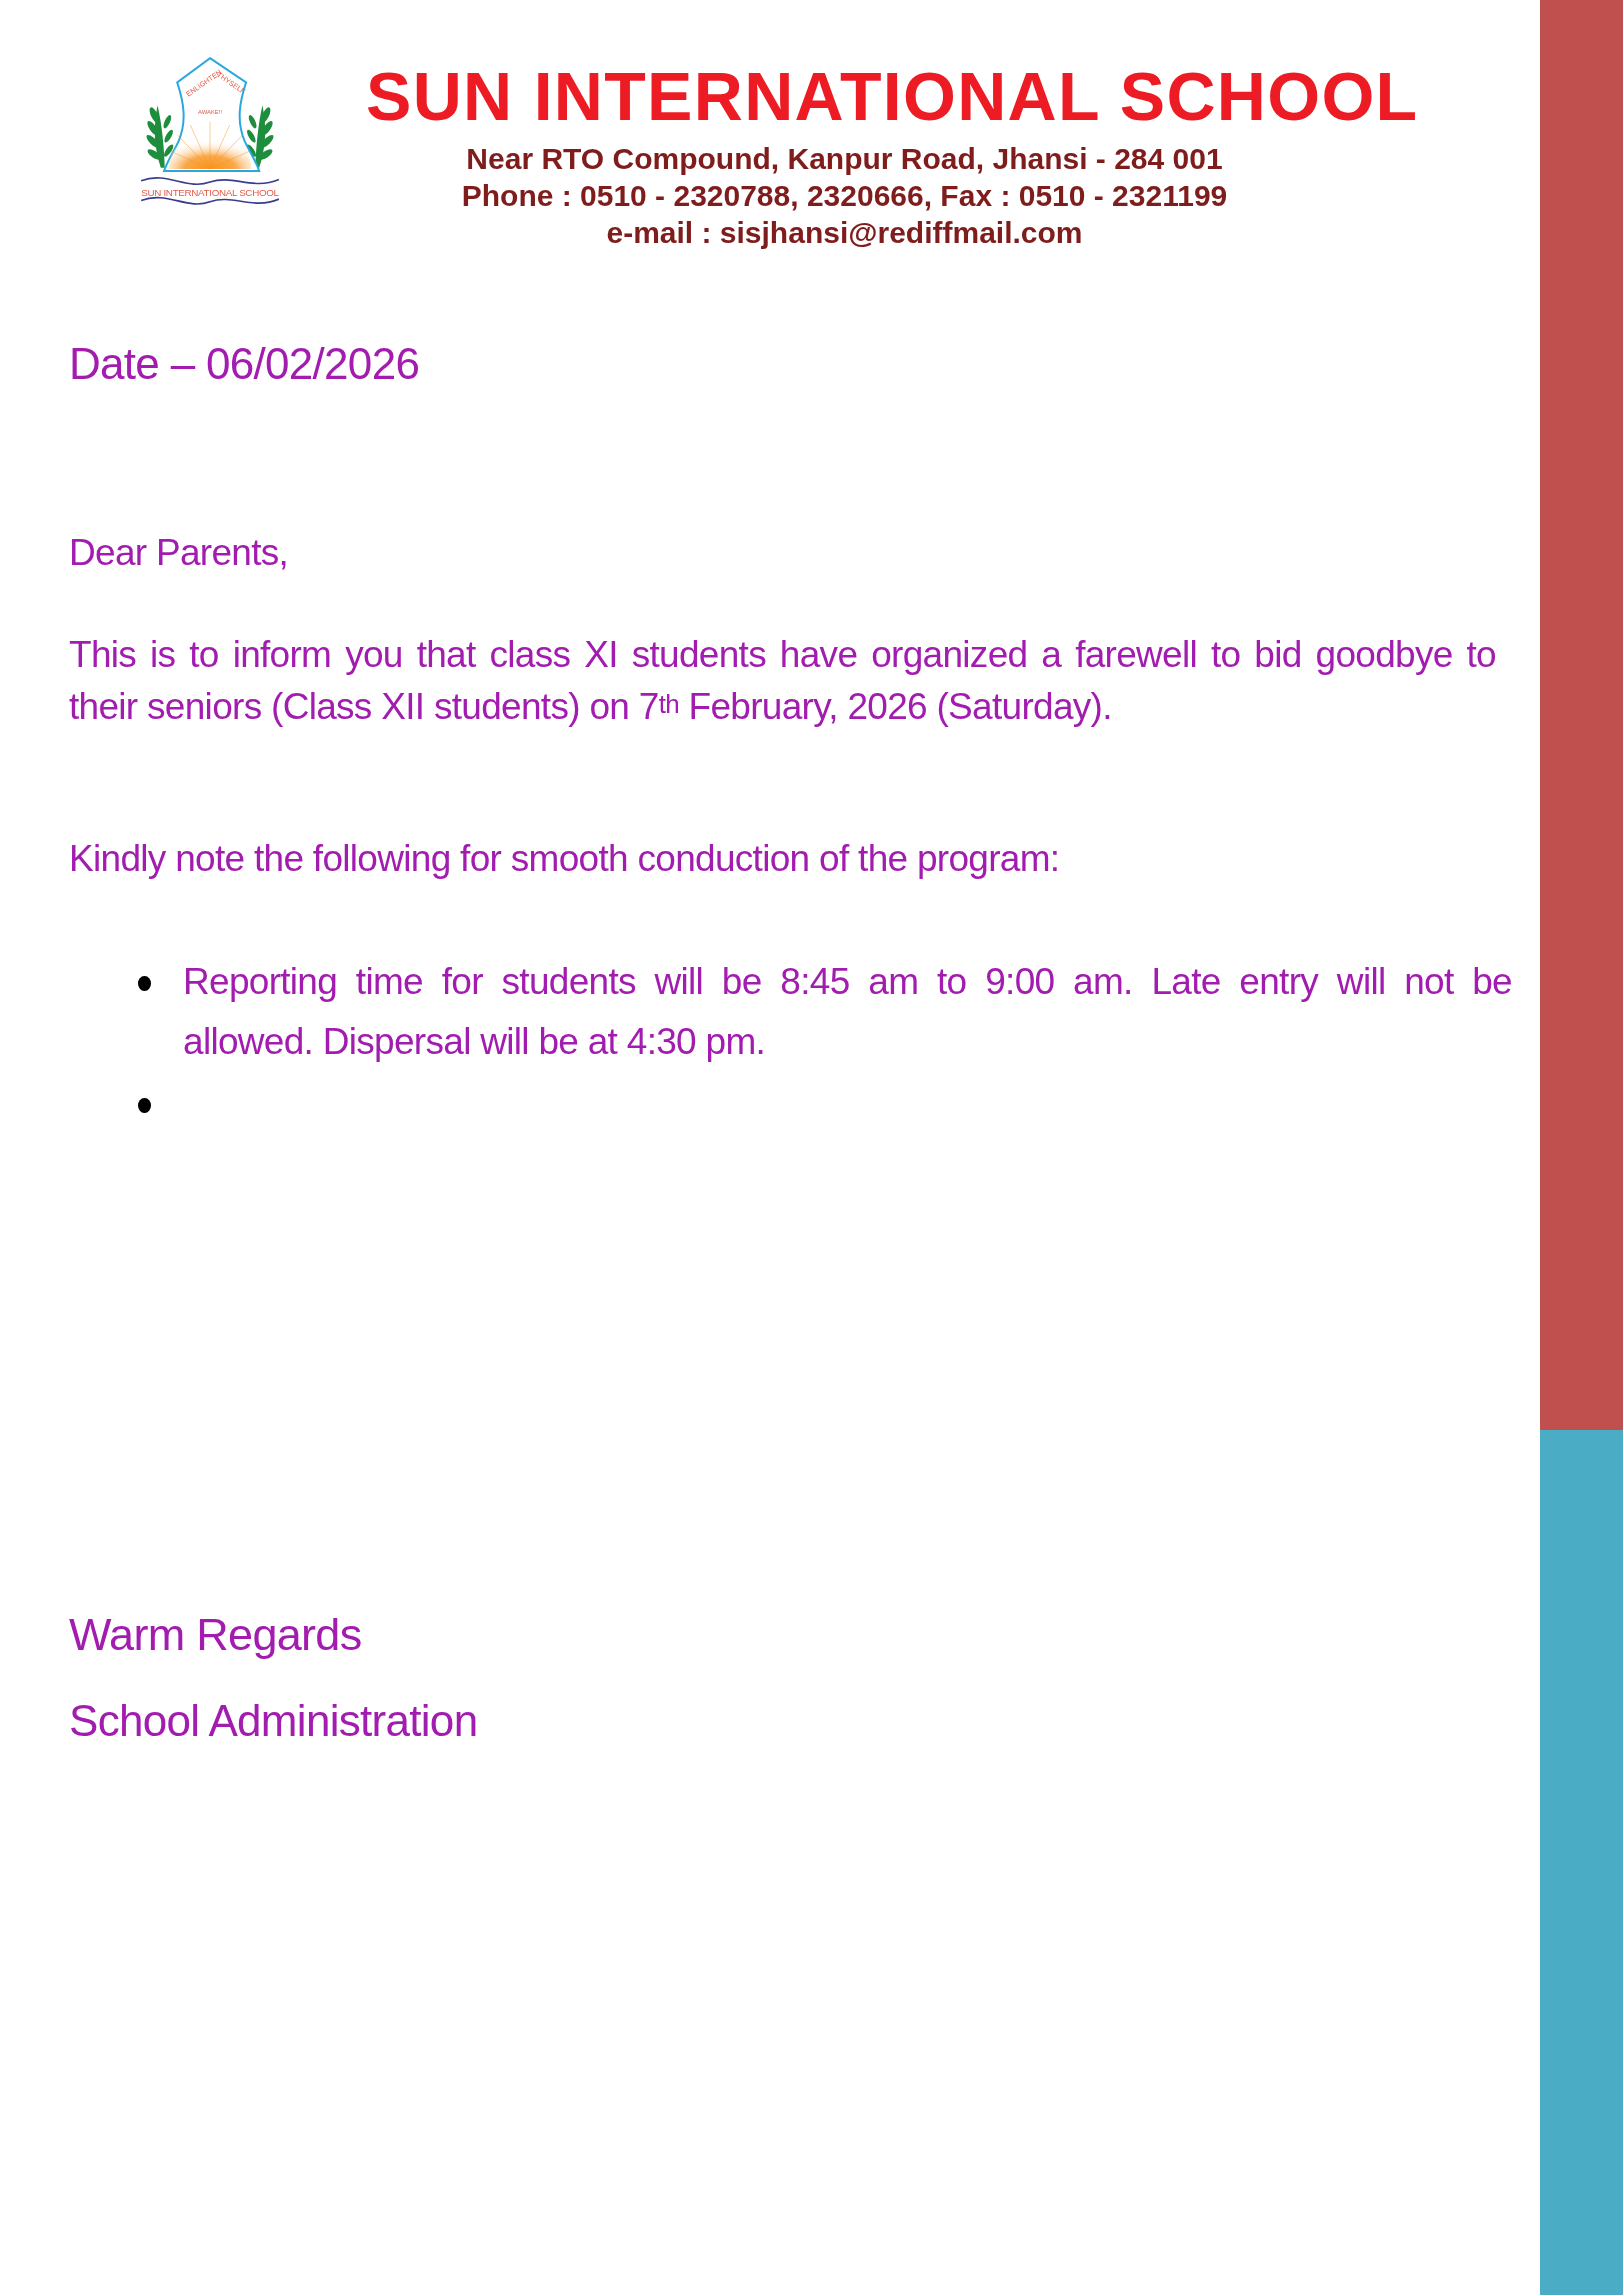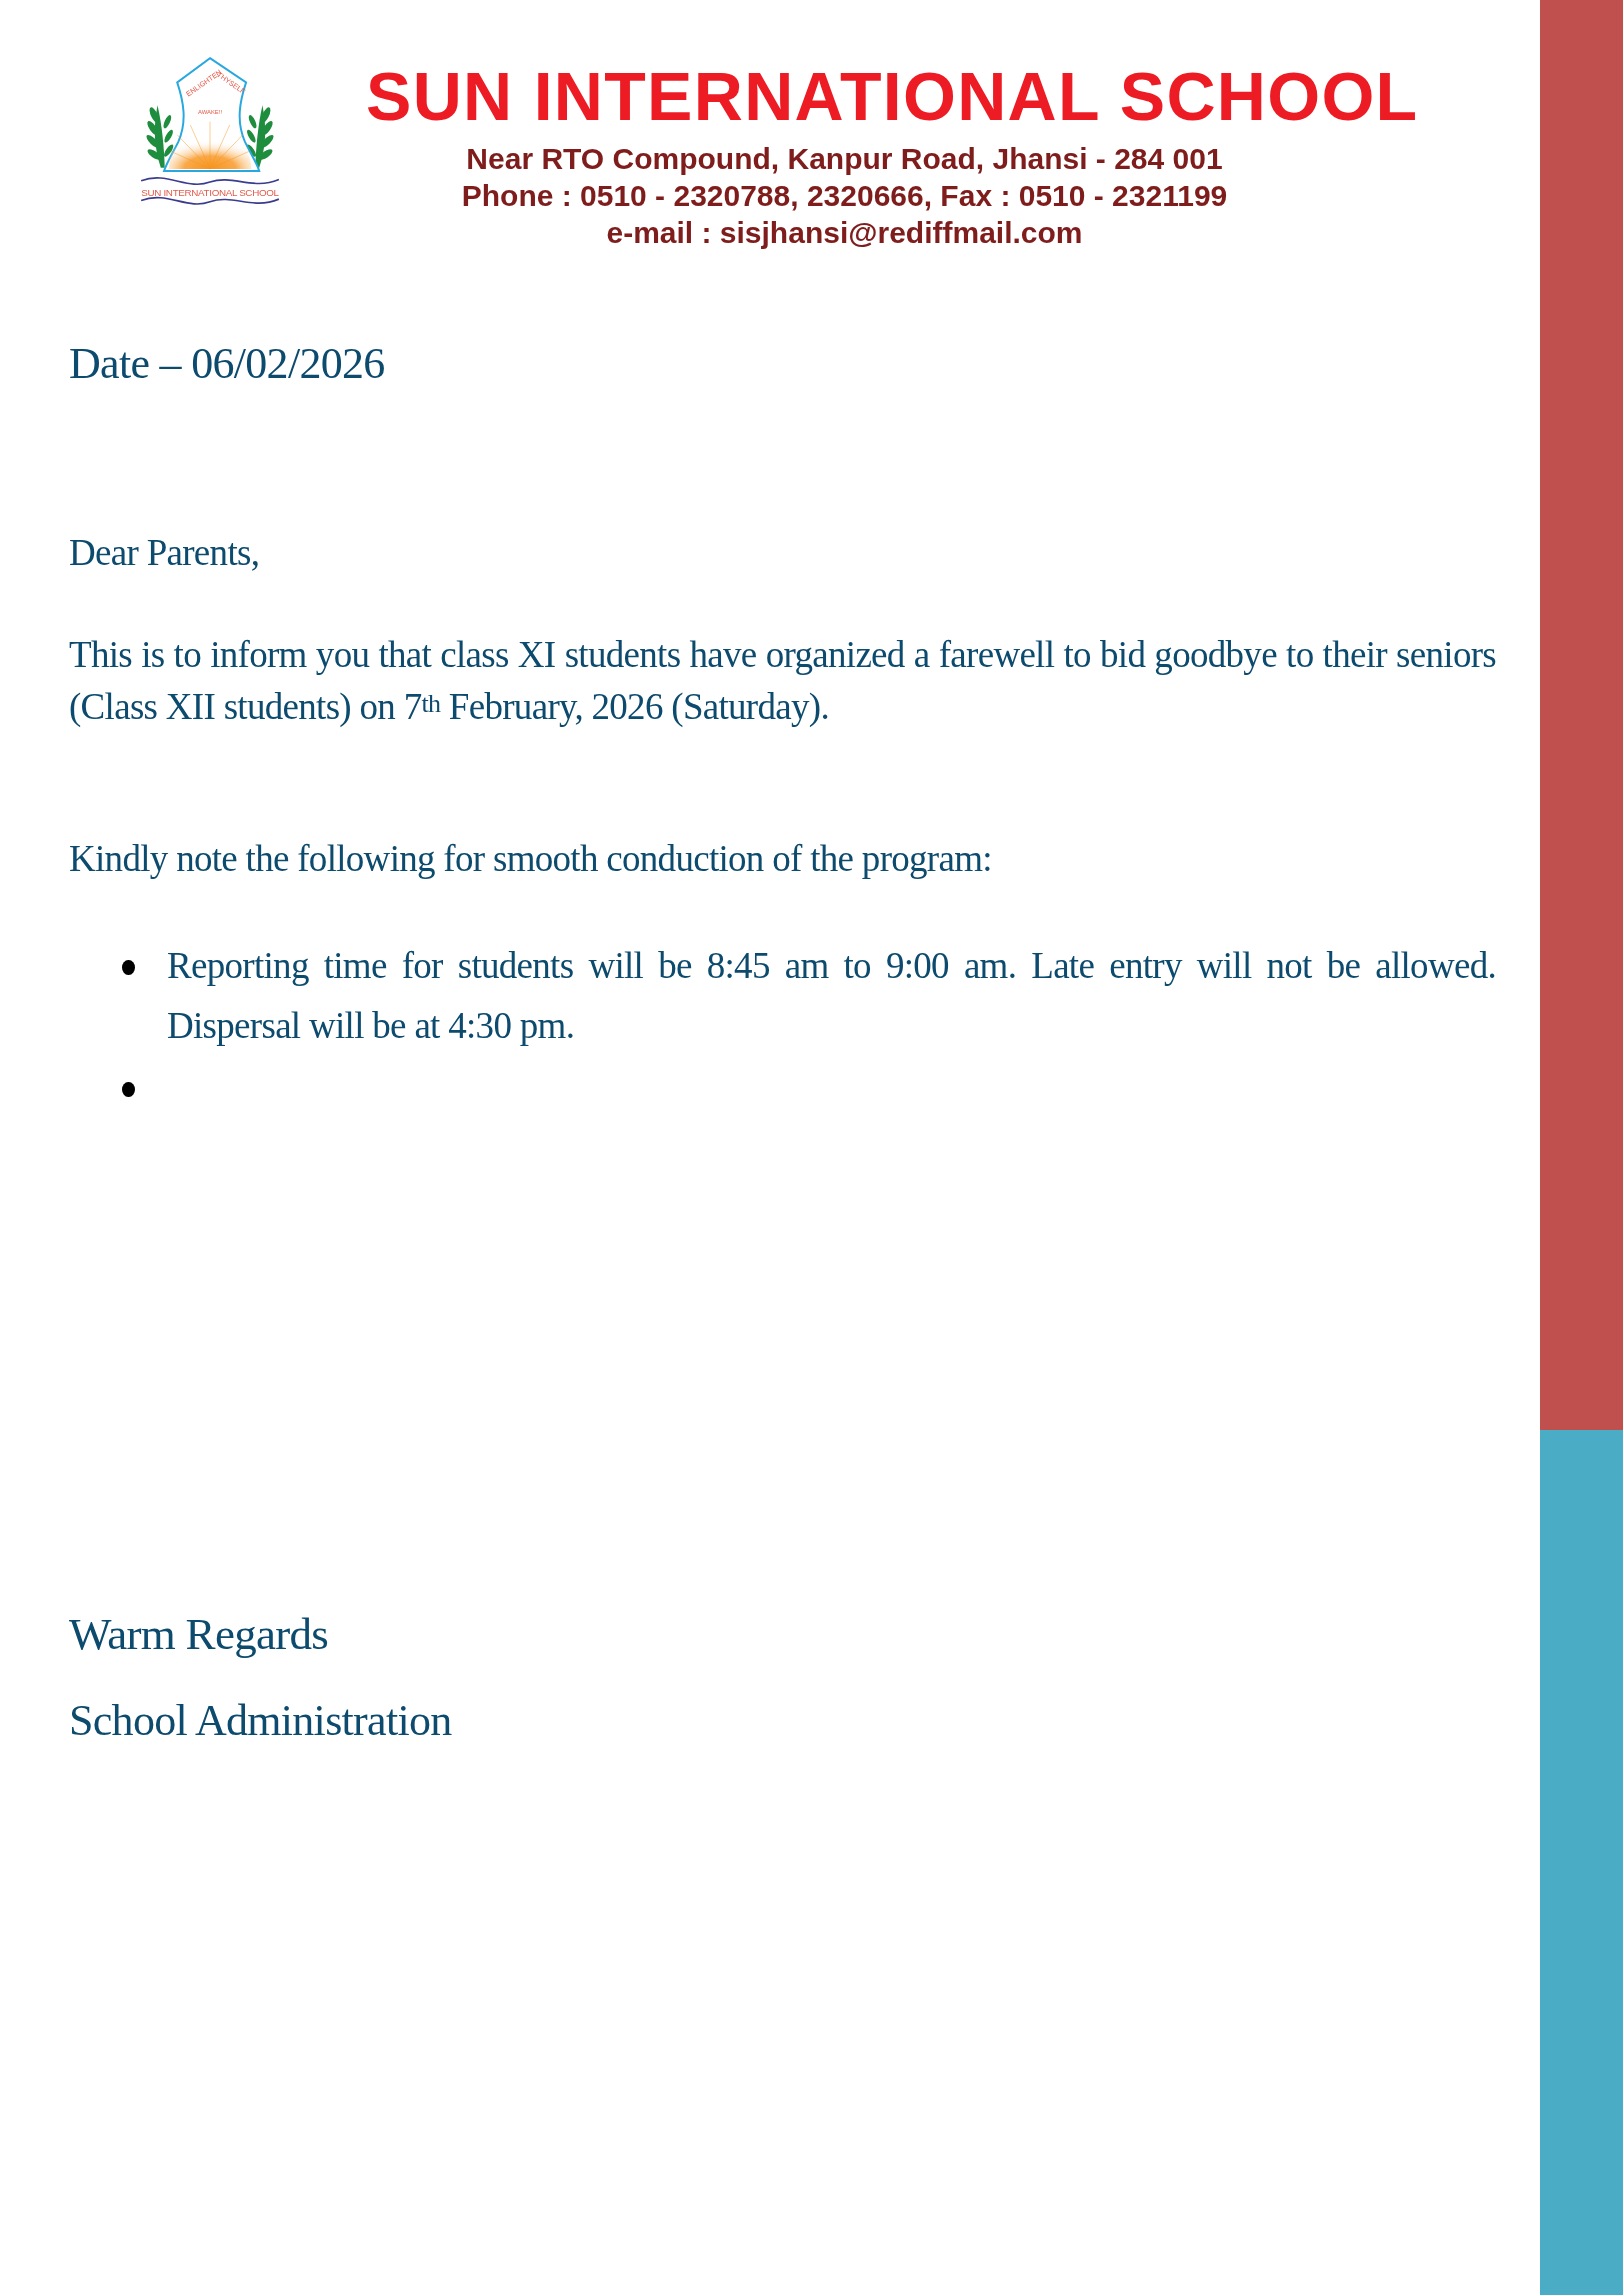--- a/index.html
+++ b/index.html
@@ -17,33 +17,33 @@
     font-size:68px; line-height:85px; text-align:center; white-space:nowrap;
     transform:scaleX(1.0); letter-spacing:1.3px;
   }
   .address-block {
     position:absolute; left:393px; top:140px; width:903px; text-align:center;
     font-family:"Liberation Sans", sans-serif; font-weight:bold; color:#7f1d1d;
     font-size:30px; line-height:37px;
   }
   .address-block div { white-space:nowrap; }
 
-  .serif { font-family:Liberation Serif, serif; color:#0c4a6e; }
+  .serif { font-family:Liberation Sans, sans-serif; color:#a21caf; }
 
   .date-line { position:absolute; left:69px; top:334px; font-size:44px; line-height:59px; letter-spacing:-0.7px; }
   .circular-line { position:absolute; left:854px; top:334px; font-size:44px; line-height:59px; letter-spacing:-0.7px; white-space:nowrap; }
 
   .salutation { position:absolute; left:69px; top:527px; font-size:37px; line-height:52px; letter-spacing:-0.7px; }
 
   .para { position:absolute; left:69px; width:1427px; font-size:37px; line-height:52px; text-align:justify; letter-spacing:-0.7px; }
   .para sup { font-size:26px; vertical-align:top; position:relative; top:-2.6px; }
   .para-1 { top:629px; }
   .para-2 { top:833px; }
 
-  .bullets { position:absolute; left:69px; top:936px; width:1427px; margin:0; padding:0; list-style:none; }
+  .bullets { position:absolute; left:69px; top:936px; width:1427px; margin:16px; padding:0; list-style:none; }
   .bullets li { position:relative; padding-left:98px; font-size:37px; line-height:60px; text-align:justify; letter-spacing:-0.7px; margin-bottom:2px; }
   .bullet-dot { position:absolute; left:53px; top:23.6px; width:13px; height:15.7px; border-radius:50%; background:#000; }
 
   .regards { position:absolute; left:69px; top:1602px; font-size:45px; line-height:65px; letter-spacing:-0.7px; }
   .admin { position:absolute; left:69px; top:1688px; font-size:44px; line-height:65px; letter-spacing:-0.7px; }
 </style>
 </head>
 <body>
 
 <div class="page">

